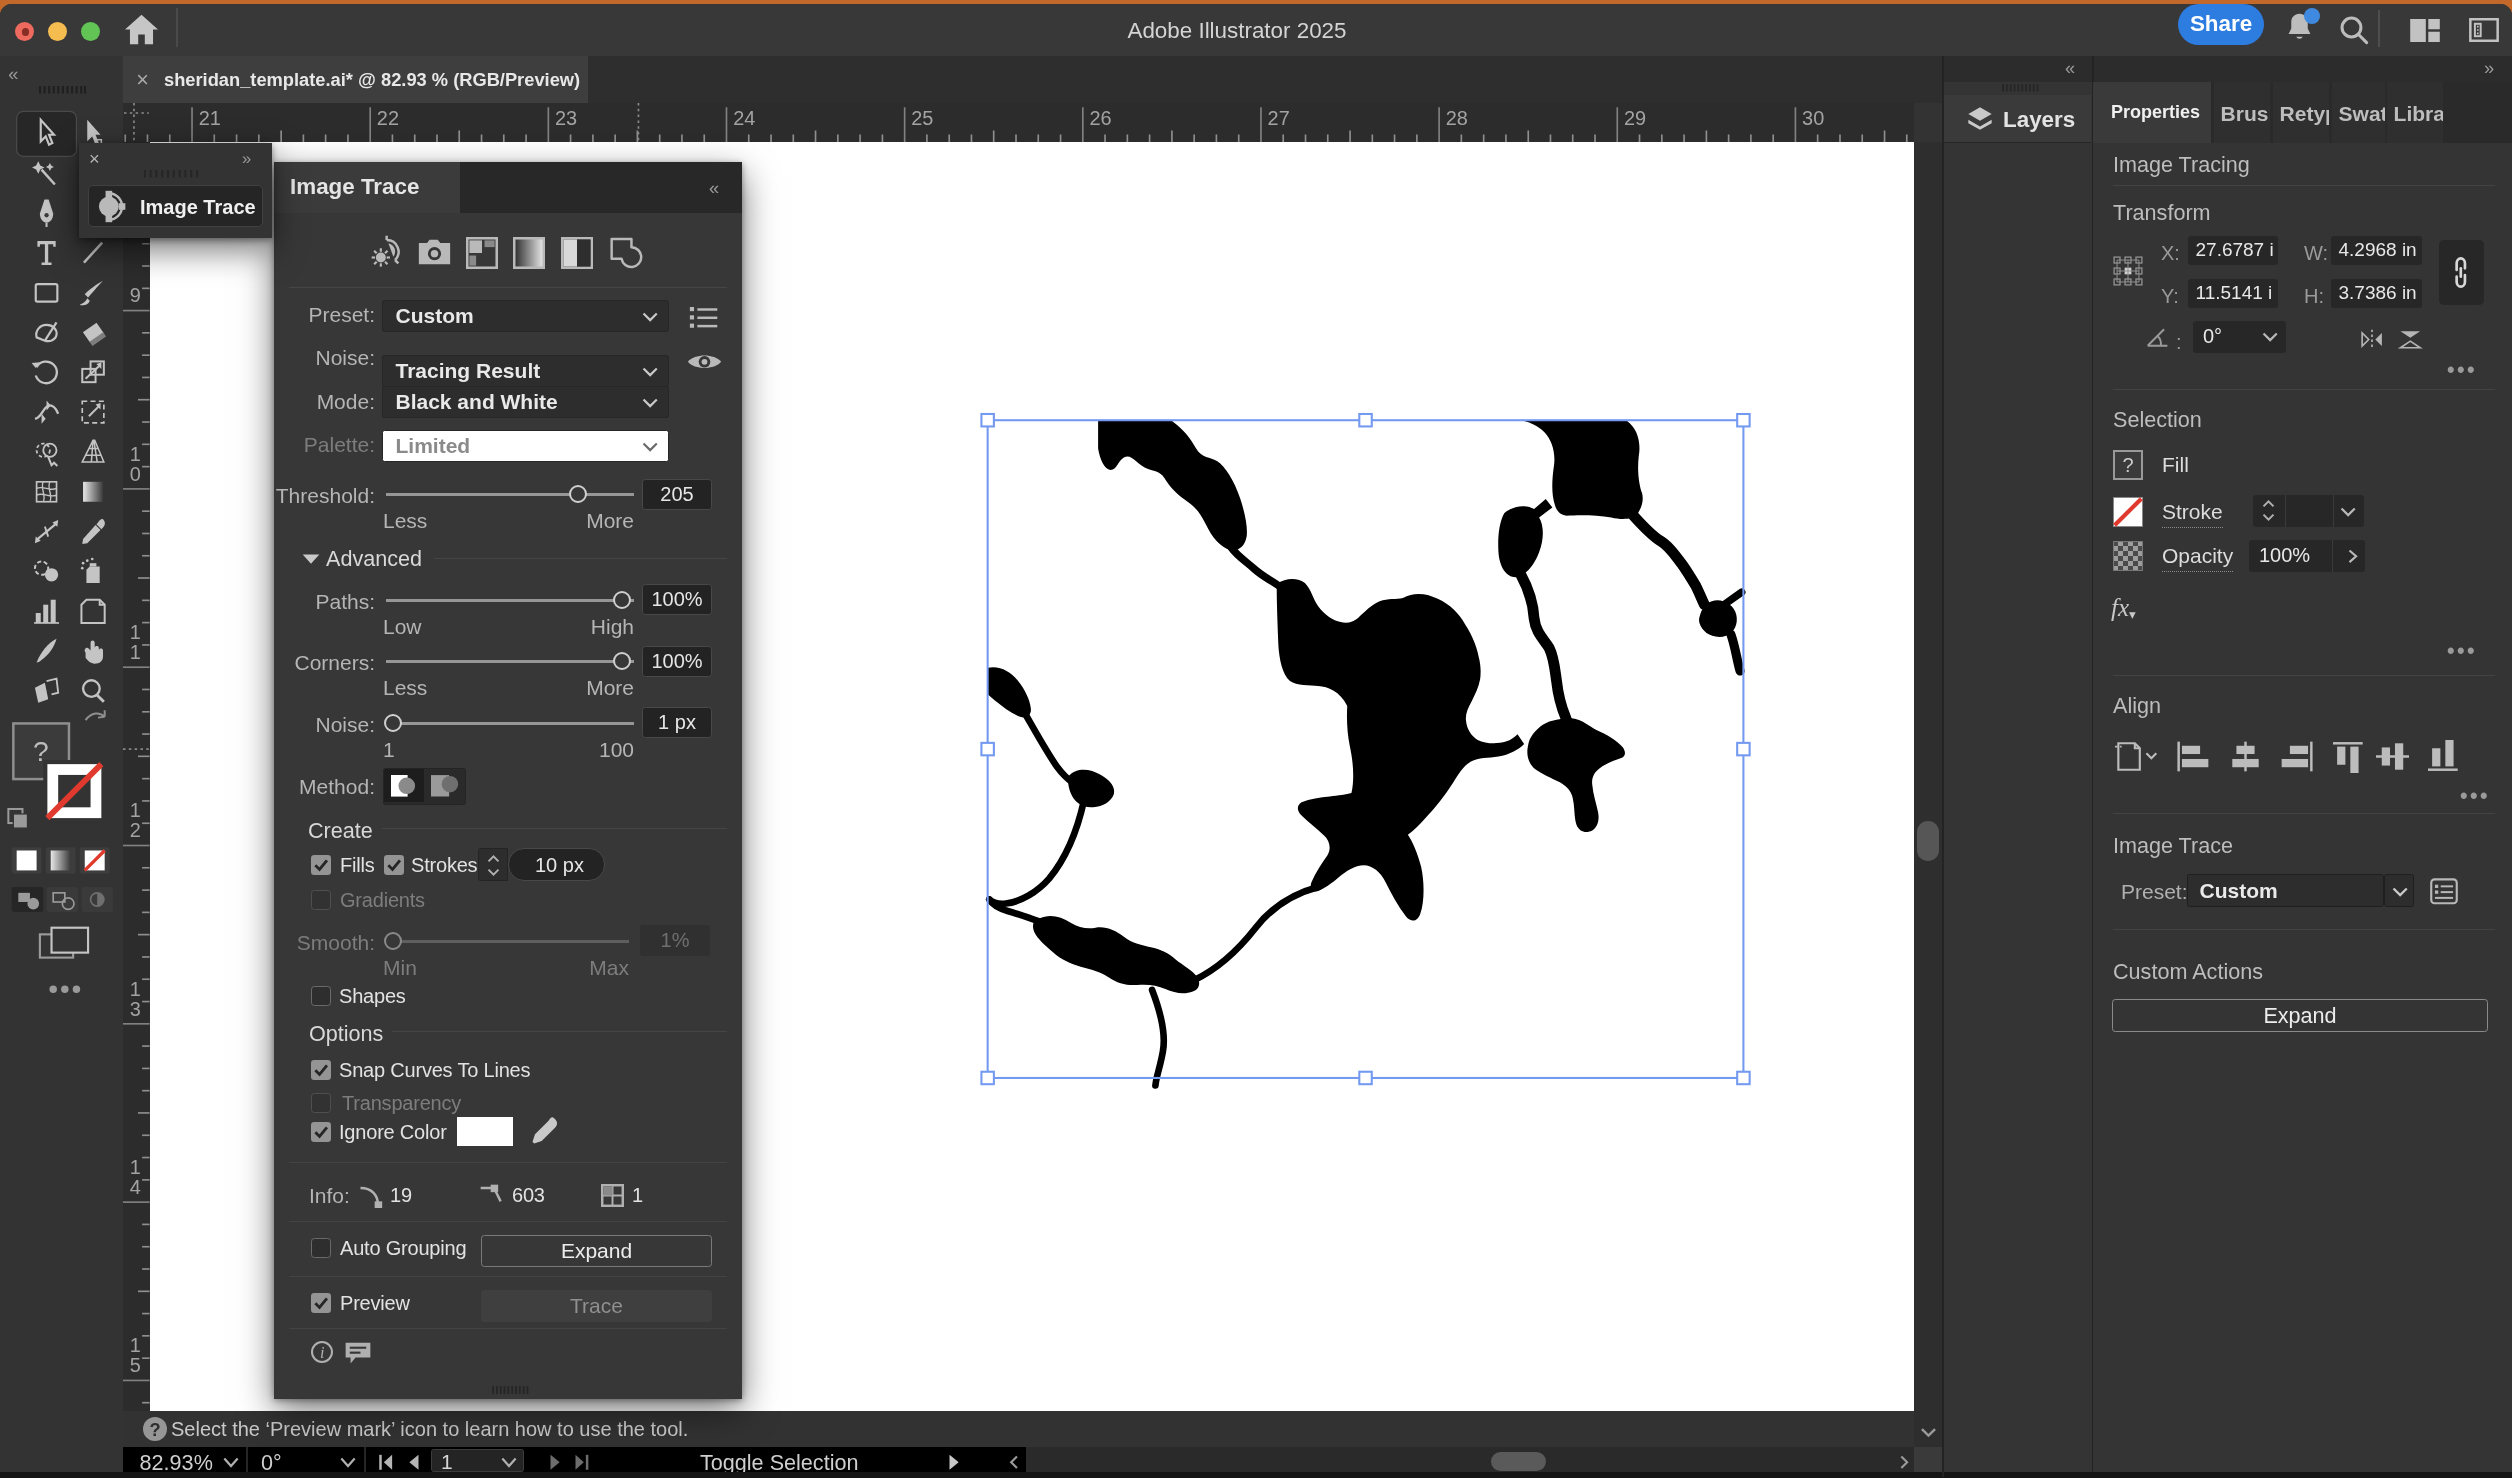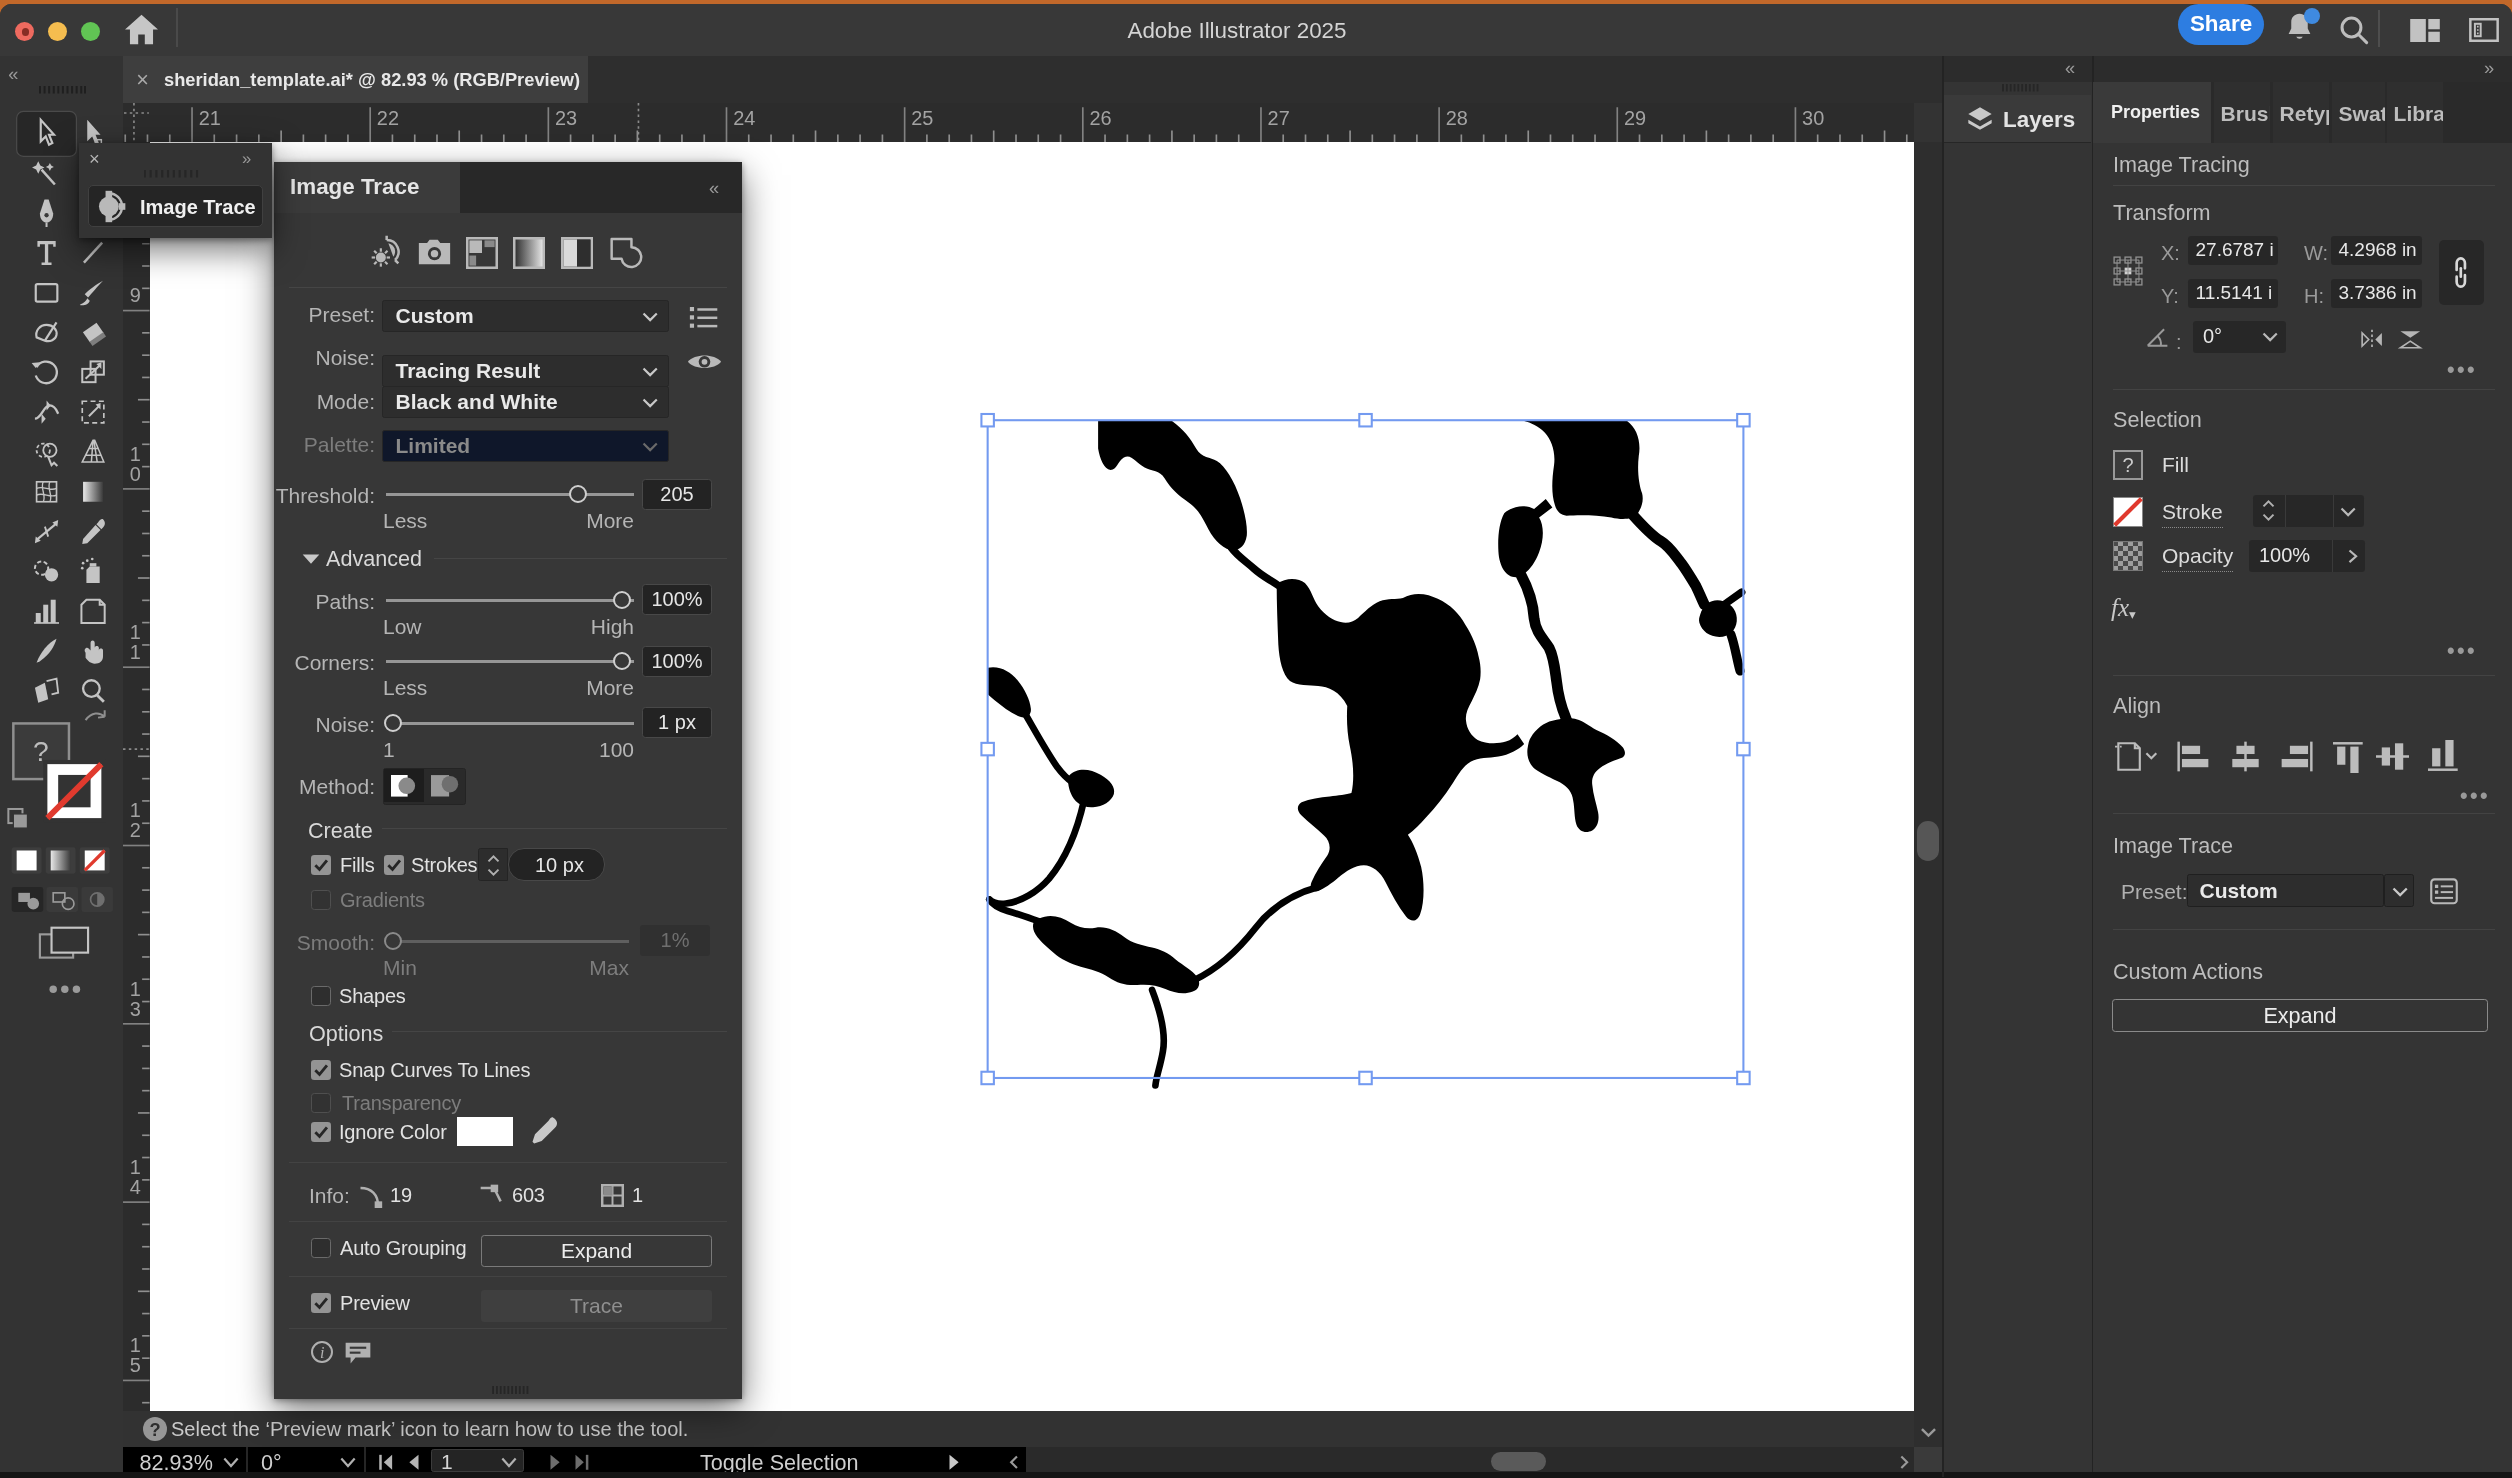--- a/index.html
+++ b/index.html
@@ -831,21 +831,21 @@
           <circle cx="22" cy="13" r="3.5" fill="#b9b9b9"></circle>
         </svg>
         <div class="abs" style="left:0px;top:228px;width:101px;text-align:right;color:#b5b5b5;font-size:21px;">Mode:</div>
         <div class="abs" style="left:108px;top:224px;width:287px;height:32px;background:#2d2d2d;border:0.8px solid #262626;border-radius:2.5px;">
           <span style="position:absolute;left:12.5px;top:3.3px;color:#e9e9e9;font-size:21px;font-weight:bold;">Black and White</span>
           <svg style="position:absolute;right:8.3px;top:10px;" width="18.3" height="11.6" viewBox="0 0 22 14">
             <path d="M3,3 L11,11 L19,3" fill="none" stroke="#c9c9c9" stroke-width="2.6"></path>
           </svg>
         </div>
         <div class="abs" style="left:0px;top:271px;width:101px;text-align:right;color:#7d7d7d;font-size:21px;">Palette:</div>
-        <div class="abs" style="left:108px;top:268px;width:287px;height:32px;background:#0f172a;border:0.8px solid #262626;border-radius:2.5px;">
+        <div class="abs" style="left:108px;top:268px;width:287px;height:32px;background:#ffffff;border:0.8px solid #262626;border-radius:2.5px;">
           <span style="position:absolute;left:12.5px;top:3.3px;color:#8a8a8a;font-size:21px;font-weight:bold;">Limited</span>
           <svg style="position:absolute;right:8.3px;top:10px;" width="18.3" height="11.6" viewBox="0 0 22 14">
             <path d="M3,3 L11,11 L19,3" fill="none" stroke="#6a6a6a" stroke-width="2.6"></path>
           </svg>
         </div>
         <div class="lblr" style="left:0px;top:322px;width:101px;">Threshold:</div>
         <div class="track" style="left:112px;top:331px;width:248px;"></div>
         <div class="knob" style="left:295px;top:323px;"></div>
         <div class="val" style="left:368px;top:317px;width:70px;height:31px;line-height:29px;">205</div>
         <div class="lbl" style="left:109px;top:347px;">Less</div>

